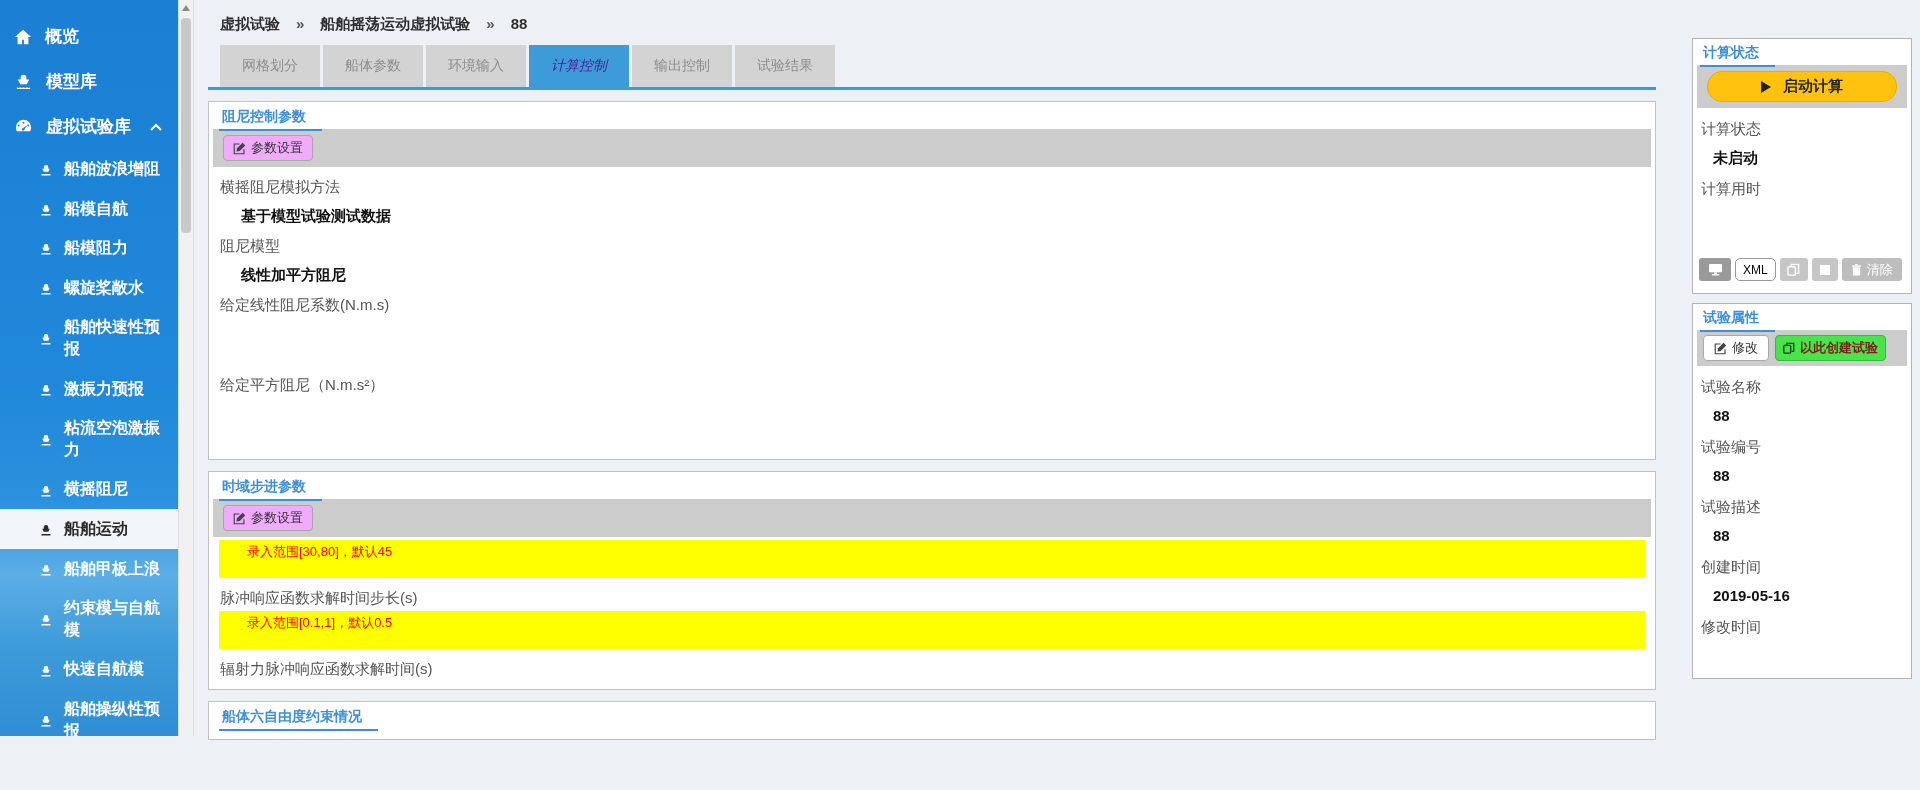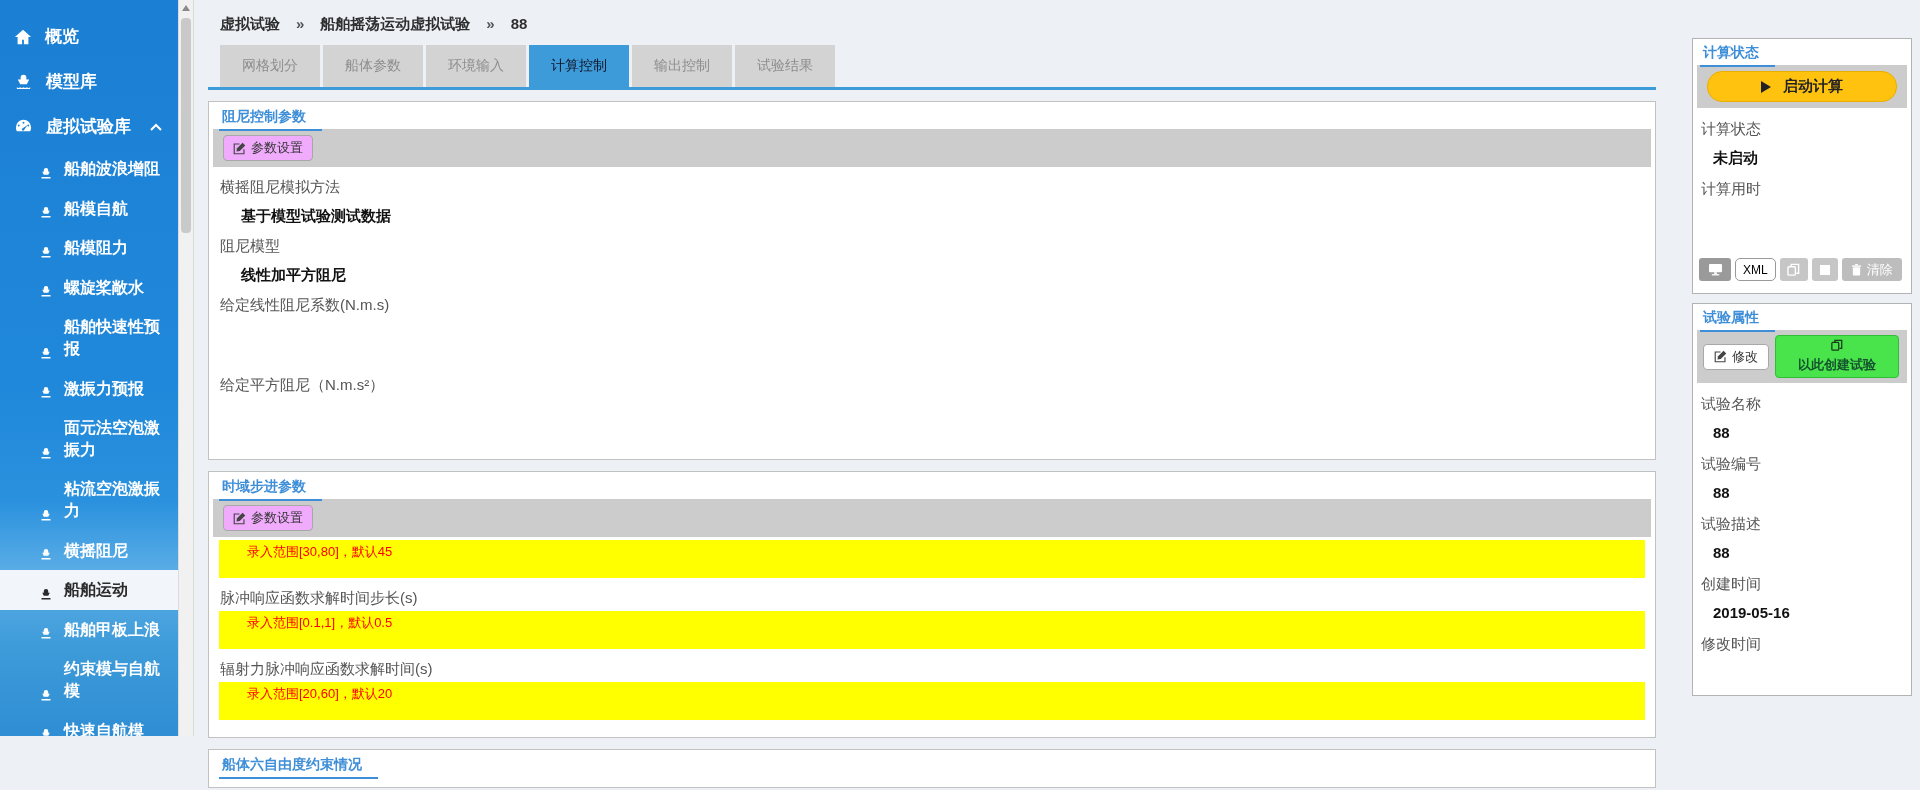--- a/index.html
+++ b/index.html
@@ -17,21 +17,21 @@
     background: linear-gradient(180deg, #1b7fd3 0%, #2088da 52%, #2a91de 68%, #5caee6 78%, #3d9bd9 88%, #2f8ed4 100%);
     color: #fff; padding-top: 14px; overflow: hidden;
   }
   .side-item {
     display: flex; align-items: center; gap: 13px;
     padding: 11px 4px 11px 14px; font-size: 17px; font-weight: bold;
     cursor: pointer; position: relative;
   }
   .side-item .chev { margin-left: auto; margin-right: 12px; }
   .sub-item {
-    display: flex; align-items: flex-end; gap: 10px;
+    display: flex; align-items: center; gap: 10px;
     padding: 9px 4px 9px 38px; font-size: 16px; font-weight: bold;
     line-height: 1.35; cursor: pointer;
   }
   .sub-item svg { flex: 0 0 auto; margin-top: 2px; }
   .sub-item.active { background: #f2f5f9; color: #2b2b2b; }
   .icon { display: inline-flex; align-items: center; justify-content: center; }
 
   
   .v-scrollbar {
     width: 16px; flex: 0 0 16px; background: #f1f1f1;
@@ -54,21 +54,21 @@
     display: flex; align-items: flex-start; gap: 16px;
     font-size: 15px; font-weight: bold; color: #2e2e2e;
     padding: 5px 0 11px 12px;
   }
   .breadcrumb .sep { color: #555; font-weight: bold; }
   .tabs { display: flex; gap: 3px; padding-left: 12px; border-bottom: 3px solid #3e9bd9; }
   .tab {
     background: #d3d3d3; color: #8d8d8d; font-size: 14px;
     padding: 12px 22px; cursor: pointer; white-space: nowrap;
   }
-  .tab.active { background: #3e9bd9; color: #0f172a; }
+  .tab.active { background: #3e9bd9; color: #4c1d95; font-style: italic; }
 
   .section { background: #fff; border: 1px solid #c2c2c2; margin-top: 11px; padding: 5px 4px 8px 4px; }
   .sec-title {
     display: inline-block; color: #3e8ed8; font-size: 14px; font-weight: bold;
     margin-left: 6px; padding: 1px 16px 3px 3px;
     border-bottom: 2px solid #3e8ed8; position: relative; z-index: 1;
   }
   .sec-toolbar { background: #cccccc; padding: 6px 10px; margin-top: -2px; }
   .btn-settings {
     display: inline-flex; align-items: center; gap: 5px;
@@ -113,21 +113,21 @@
   .stop-sq { width: 10px; height: 10px; background: #fff; display: inline-block; }
   .ibtn.clear { background: #bdbdbd; color: #fff; padding: 0 9px; font-size: 13px; gap: 5px; }
   .btn-modify {
     display: inline-flex; align-items: center; gap: 5px;
     background: #fff; border: 1px solid #a8a8a8; border-radius: 4px;
     color: #333; font-size: 13px; padding: 3px 10px; cursor: pointer;
   }
   .btn-create {
     display: inline-flex; align-items: center; gap: 5px;
     background: #49e44b; border: 1px solid #2fbf35; border-radius: 4px;
-    color: #14532d; font-size: 13px; font-weight: bold; padding: 3px 22px; cursor: pointer; flex-direction: column;
+    color: #7f1d1d; font-size: 13px; font-weight: bold; padding: 3px 7px; cursor: pointer;
   }
   .toolbar-row { display: flex; gap: 6px; align-items: center; }
   svg { display: block; }
 </style>
 </head>
 <body>
 
 <div class="app">
 
   <nav class="sidebar">
@@ -194,26 +194,20 @@
     <div class="sub-item">
       <svg width="16" height="15" viewBox="0 0 20 20">
           <path fill="#fff" d="M7 9V7a3 3 0 016 0v2h2l-2 4H7l-2-4zM4 16h12v2H4z"></path>
         </svg>
       <span>激振力预报</span>
     </div>
     <div class="sub-item">
       <svg width="16" height="15" viewBox="0 0 20 20">
           <path fill="#fff" d="M7 9V7a3 3 0 016 0v2h2l-2 4H7l-2-4zM4 16h12v2H4z"></path>
         </svg>
-      <span>面元法空泡激振力</span>
-    </div>
-    <div class="sub-item">
-      <svg width="16" height="15" viewBox="0 0 20 20">
-          <path fill="#fff" d="M7 9V7a3 3 0 016 0v2h2l-2 4H7l-2-4zM4 16h12v2H4z"></path>
-        </svg>
       <span>粘流空泡激振力</span>
     </div>
     <div class="sub-item">
       <svg width="16" height="15" viewBox="0 0 20 20">
           <path fill="#fff" d="M7 9V7a3 3 0 016 0v2h2l-2 4H7l-2-4zM4 16h12v2H4z"></path>
         </svg>
       <span>横摇阻尼</span>
     </div>
     <div class="sub-item active">
       <svg width="16" height="15" viewBox="0 0 20 20">
@@ -304,21 +298,20 @@
                 <path fill="#444" d="M11.8.9l3.3 3.3-6.8 6.8-4 .7.7-4z"></path>
               </svg>
           </span>
           <span>参数设置</span>
         </button>
       </div>
       <div class="hint-row">录入范围[30,80]，默认45</div>
       <div class="field-label">脉冲响应函数求解时间步长(s)</div>
       <div class="hint-row">录入范围[0.1,1]，默认0.5</div>
       <div class="field-label">辐射力脉冲响应函数求解时间(s)</div>
-      <div class="hint-row">录入范围[20,60]，默认20</div>
     </section>
 
     <section class="section">
       <div class="sec-title">船体六自由度约束情况</div>
       
       
     </section>
   </main>
 
   <aside class="rightcol">

